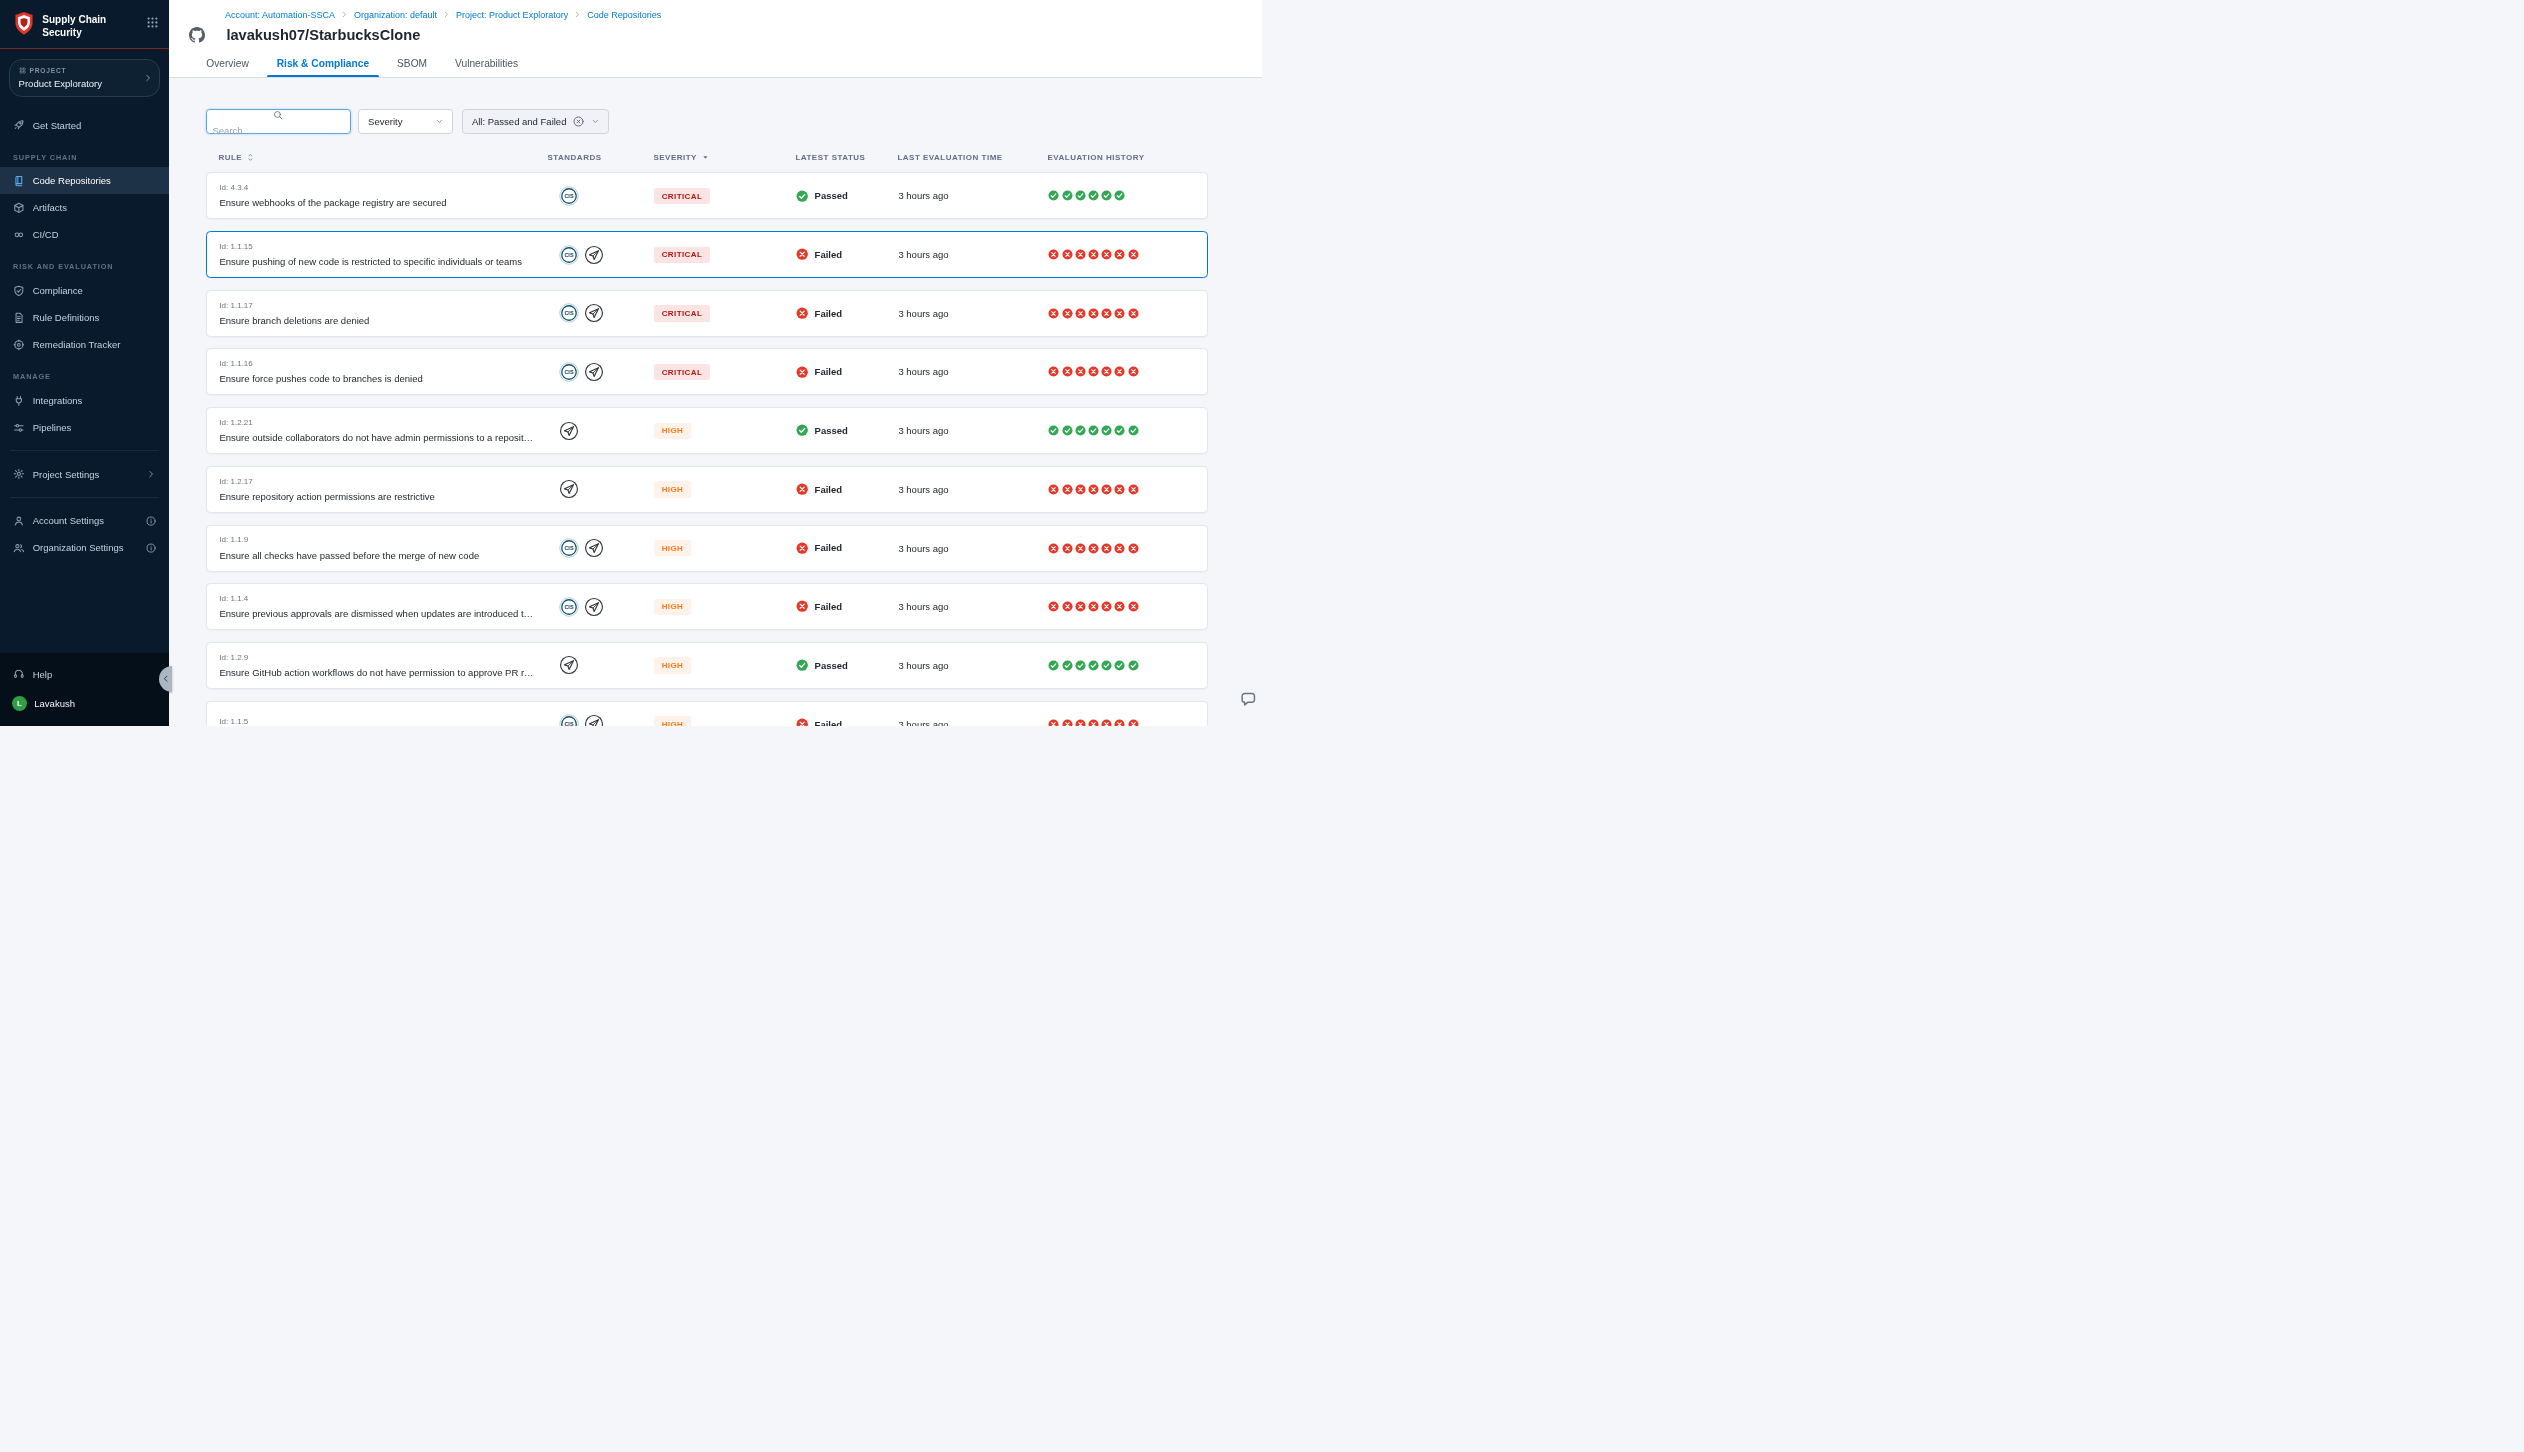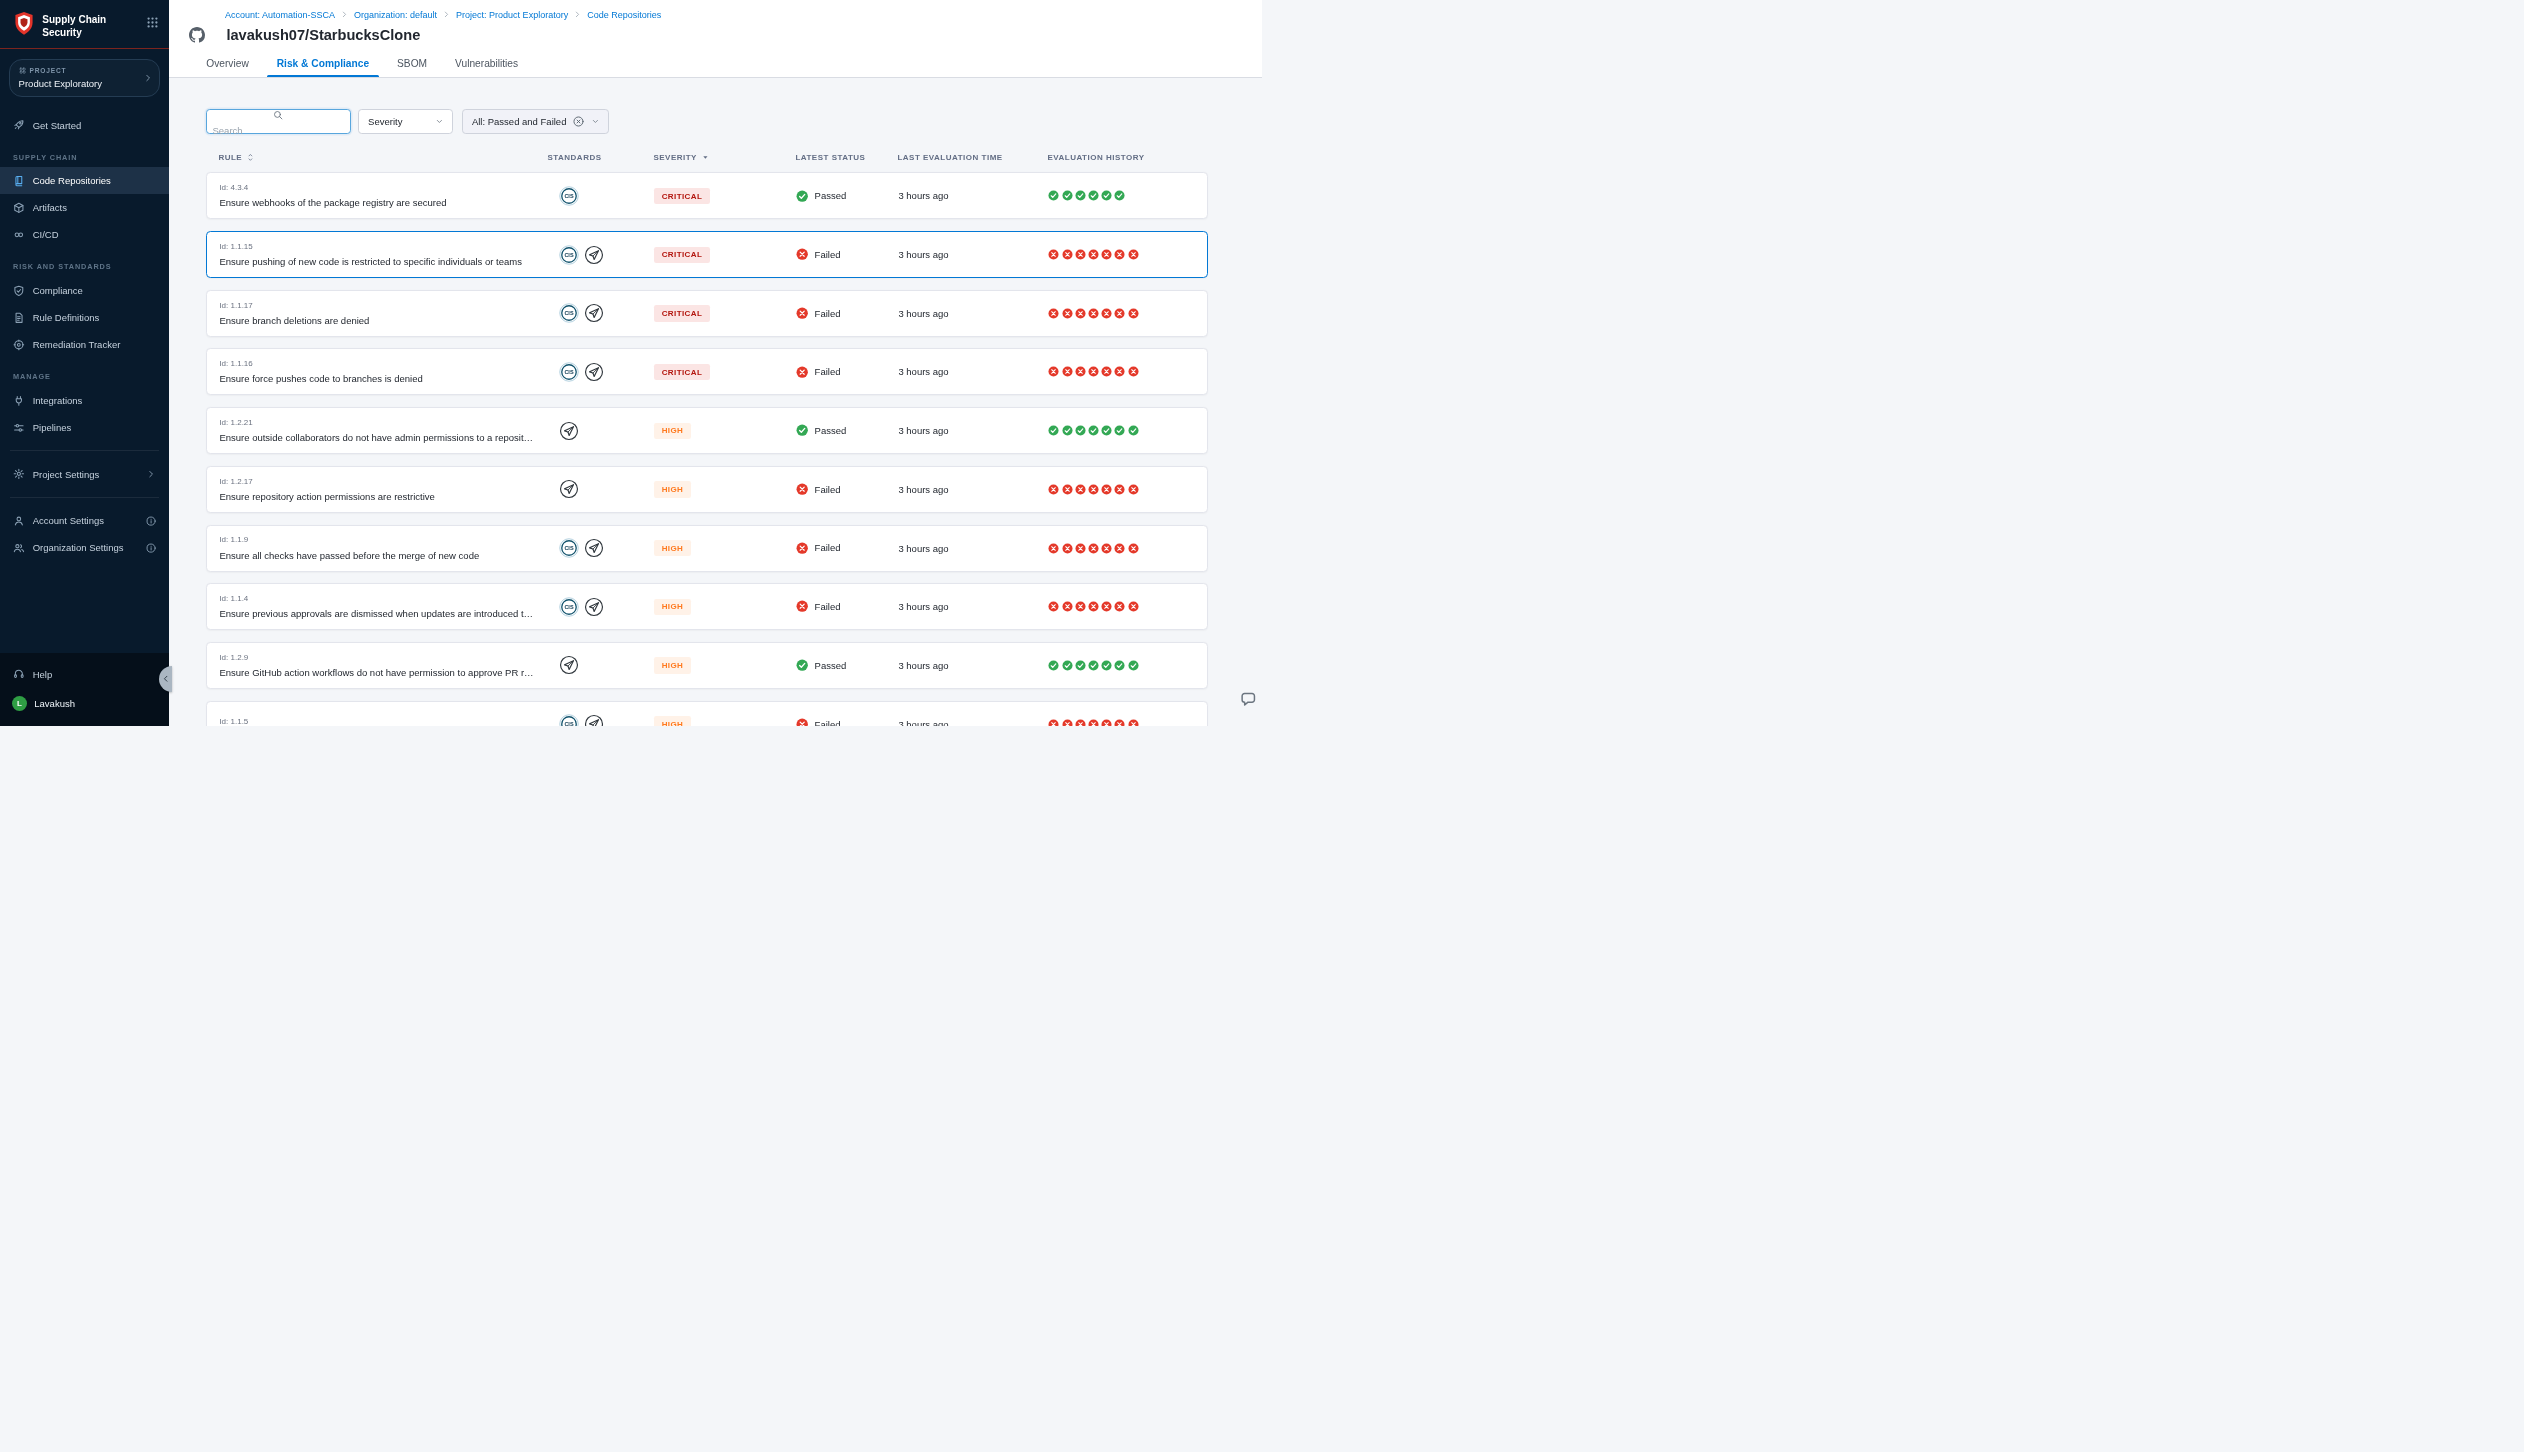--- a/index.html
+++ b/index.html
@@ -73,21 +73,21 @@
   .row { display: grid; grid-template-columns: 329px 106px 142px 102px 150px 1fr; align-items: center; background: #fff; border: 0.7px solid #e3e5ec; border-radius: 4.4px; height: 47px; margin-bottom: 11.7px; padding-left: 12.4px; cursor: pointer; box-shadow: 0 0.7px 1.5px rgba(40,41,61,.04); }
   .row.selected { border: 1.1px solid #0278d5; }
   .rule-cell { min-width: 0; }
   .rule-id { font-size: 8px; color: #6b7280; margin-bottom: 5.1px; }
   .rule-name { font-size: 9.5px; color: #22272f; white-space: nowrap; overflow: hidden; text-overflow: ellipsis; padding-right: 14.6px; }
   .standards-cell { display: flex; gap: 5.1px; align-items: center; padding-left: 10.2px; }
   .std-icon { width: 20px; height: 20px; display: inline-flex; }
   .sev-badge { display: inline-block; font-size: 8px; font-weight: bold; letter-spacing: 0.4px; padding: 3.7px 7.3px; border-radius: 2.2px; }
   .sev-critical { color: #b3150d; background: #fbe5e4; }
   .sev-high { color: #ff7a1f; background: #fff2e8; }
-  .status-cell { display: flex; align-items: center; gap: 5.8px; font-size: 9.5px; color: #22272f; }
+  .status-cell { display: flex; align-items: center; gap: 5.8px; font-size: 9.5px; color: #22272f; font-weight: bold; }
   .status-icon { width: 12.4px; height: 12.4px; display: inline-flex; }
   .time-cell { font-size: 9.5px; color: #22272f; }
   .history-cell { display: flex; gap: 2.2px; align-items: center; }
   .hist-icon { width: 11px; height: 11px; display: inline-flex; }
 
   .chat-fab { position: absolute; right: 5.1px; top: 691px; width: 17px; height: 17px; color: #6b7580; cursor: pointer; z-index: 5; }
 
   .i { display: inline-flex; }
   .i svg { width: 100%; height: 100%; display: block; }
 </style>
@@ -177,21 +177,21 @@
       </div>
       <div class="nav-item">
         <span class="i">
             <svg viewBox="0 0 16 16" fill="none" stroke="currentColor" stroke-width="1.4" stroke-linecap="round" stroke-linejoin="round">
               <circle cx="5.4" cy="8" r="2.5"></circle>
               <circle cx="10.6" cy="8" r="2.5"></circle>
             </svg>
           </span>
         <span>CI/CD</span>
       </div>
-      <div class="nav-section">RISK AND STANDARDS</div>
+      <div class="nav-section">RISK AND EVALUATION</div>
       <div class="nav-item">
         <span class="i">
             <svg viewBox="0 0 16 16" fill="none" stroke="currentColor" stroke-width="1.4" stroke-linecap="round" stroke-linejoin="round">
               <path d="M8 1.6l5.4 1.9v4c0 3.4-2.2 5.6-5.4 6.9-3.2-1.3-5.4-3.5-5.4-6.9v-4L8 1.6z"></path>
               <path d="M5.6 8l1.7 1.7 3.1-3.5"></path>
             </svg>
           </span>
         <span>Compliance</span>
       </div>
       <div class="nav-item">

